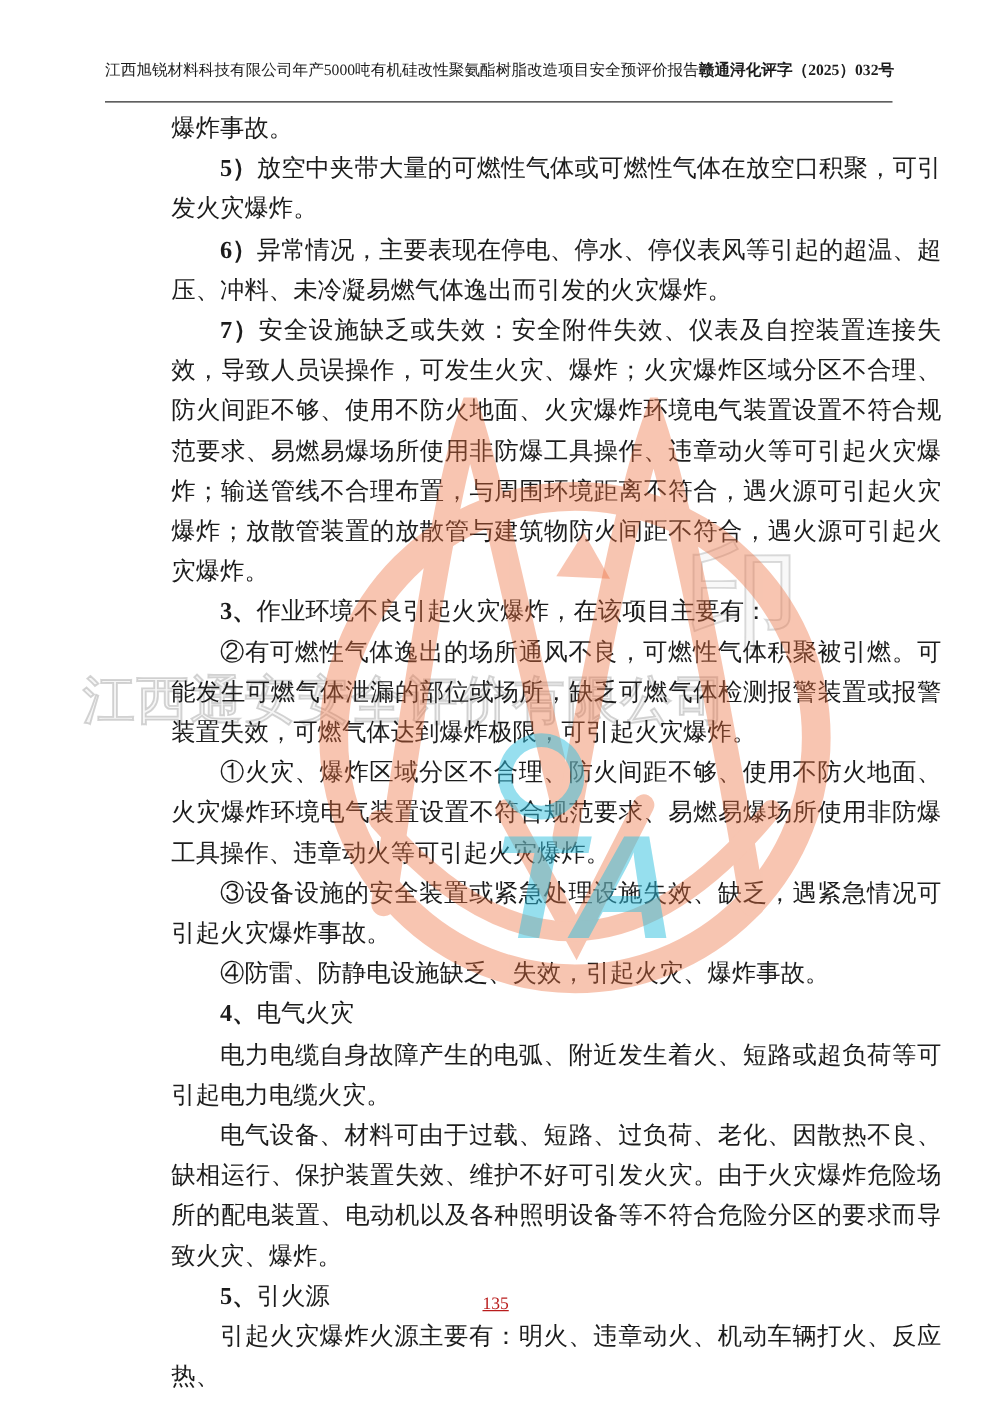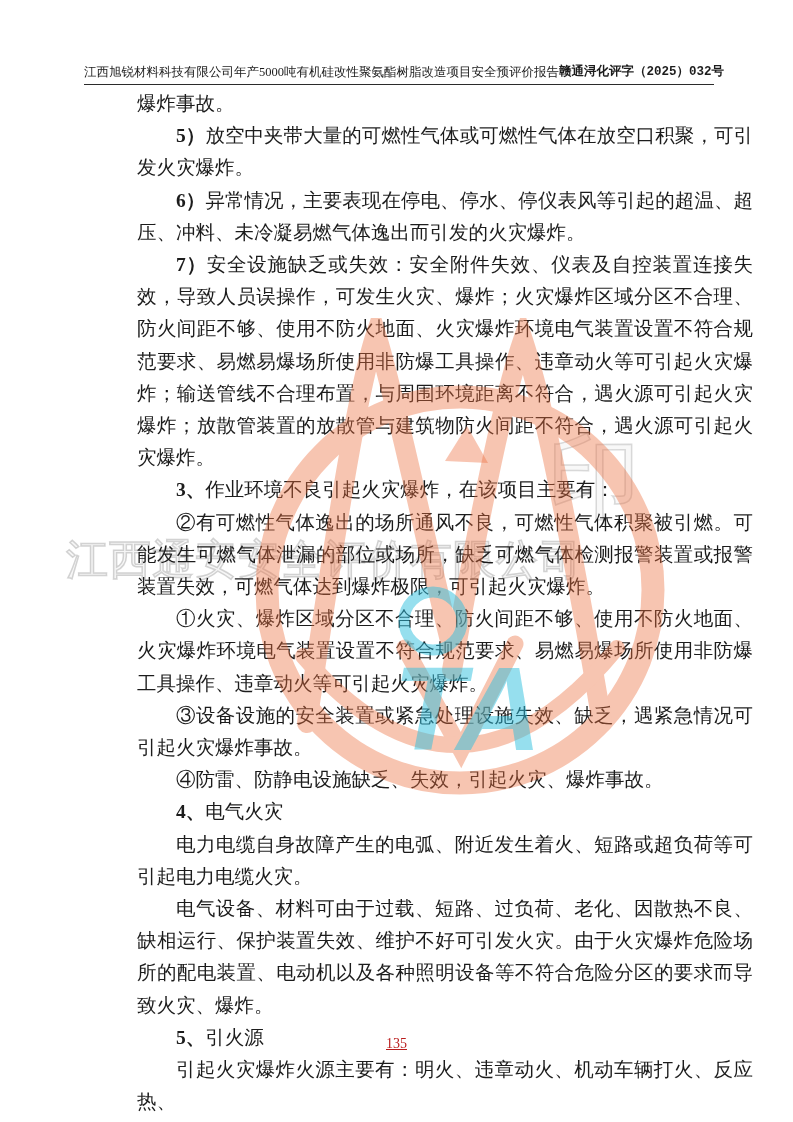--- a/index.html
+++ b/index.html
@@ -6,26 +6,26 @@
   body{
     width:793px;height:1122px;
     background:#ffffff;
     position:relative;
     overflow:hidden;
     font-family:"Liberation Serif","DejaVu Serif",serif;
     color:#1c1c1c;
   }
   
   .doc-header{
-    position:absolute;left:84px;top:64px;width:630px;
+    position:absolute;left:84px;top:48px;width:630px;
     display:flex;justify-content:space-between;align-items:flex-start;
     font-size:12.5px;line-height:17px;white-space:nowrap;
-    border-bottom:1px solid #2b2b2b;padding-bottom:3px;
+    border-bottom:1px solid #2b2b2b;padding-bottom:16px;
   }
-  .doc-header .hdr-right{font-weight:bold;font-family:Liberation Mono, monospace;}
+  .doc-header .hdr-right{font-weight:bold;}
   
   .doc-content{
     position:absolute;left:98px;top:88px;width:616px;
     font-size:19.5px;line-height:32.2px;
     text-align:justify;z-index:1;margin-left:39px;
   }
   p.para{margin:0;padding:0;}
   p.para.indent{text-indent:2em;}
   b.pfx{font-weight:bold;}
   

